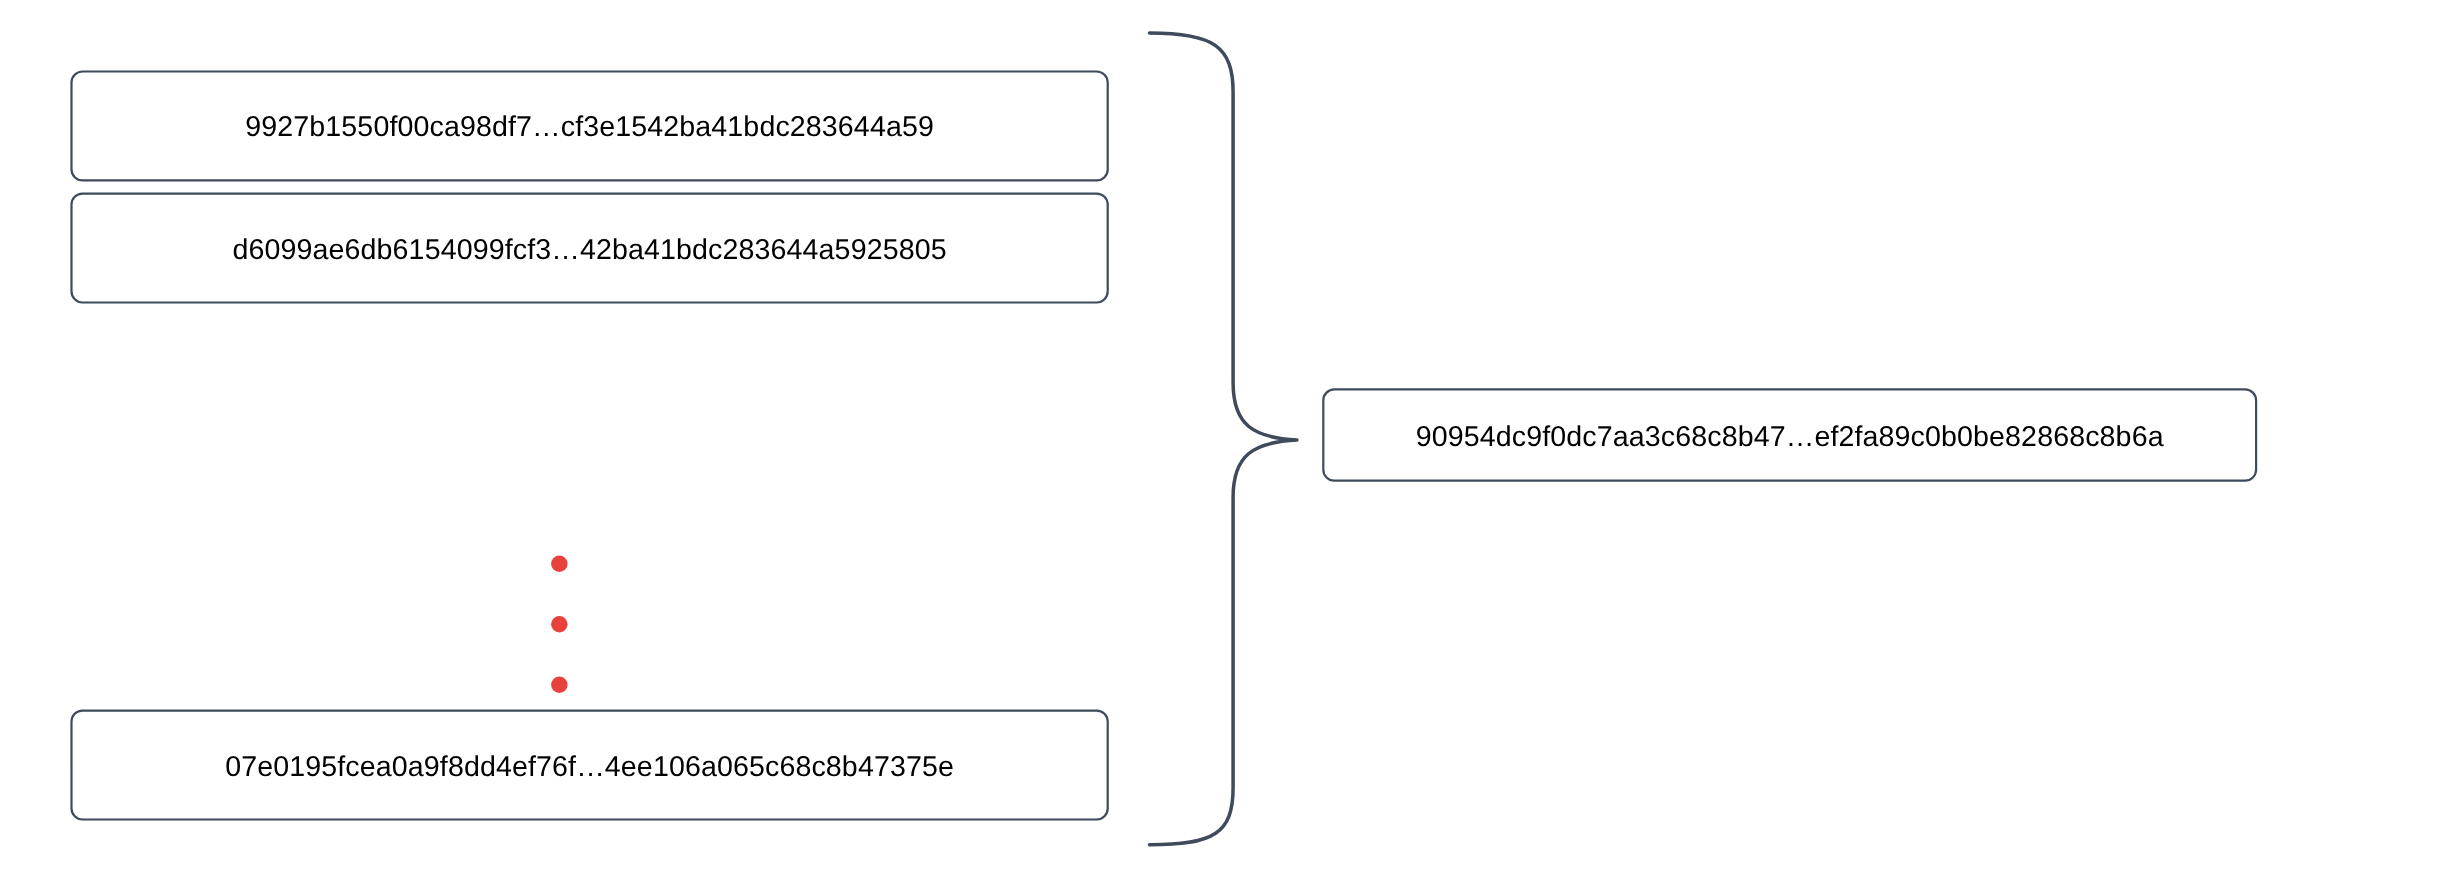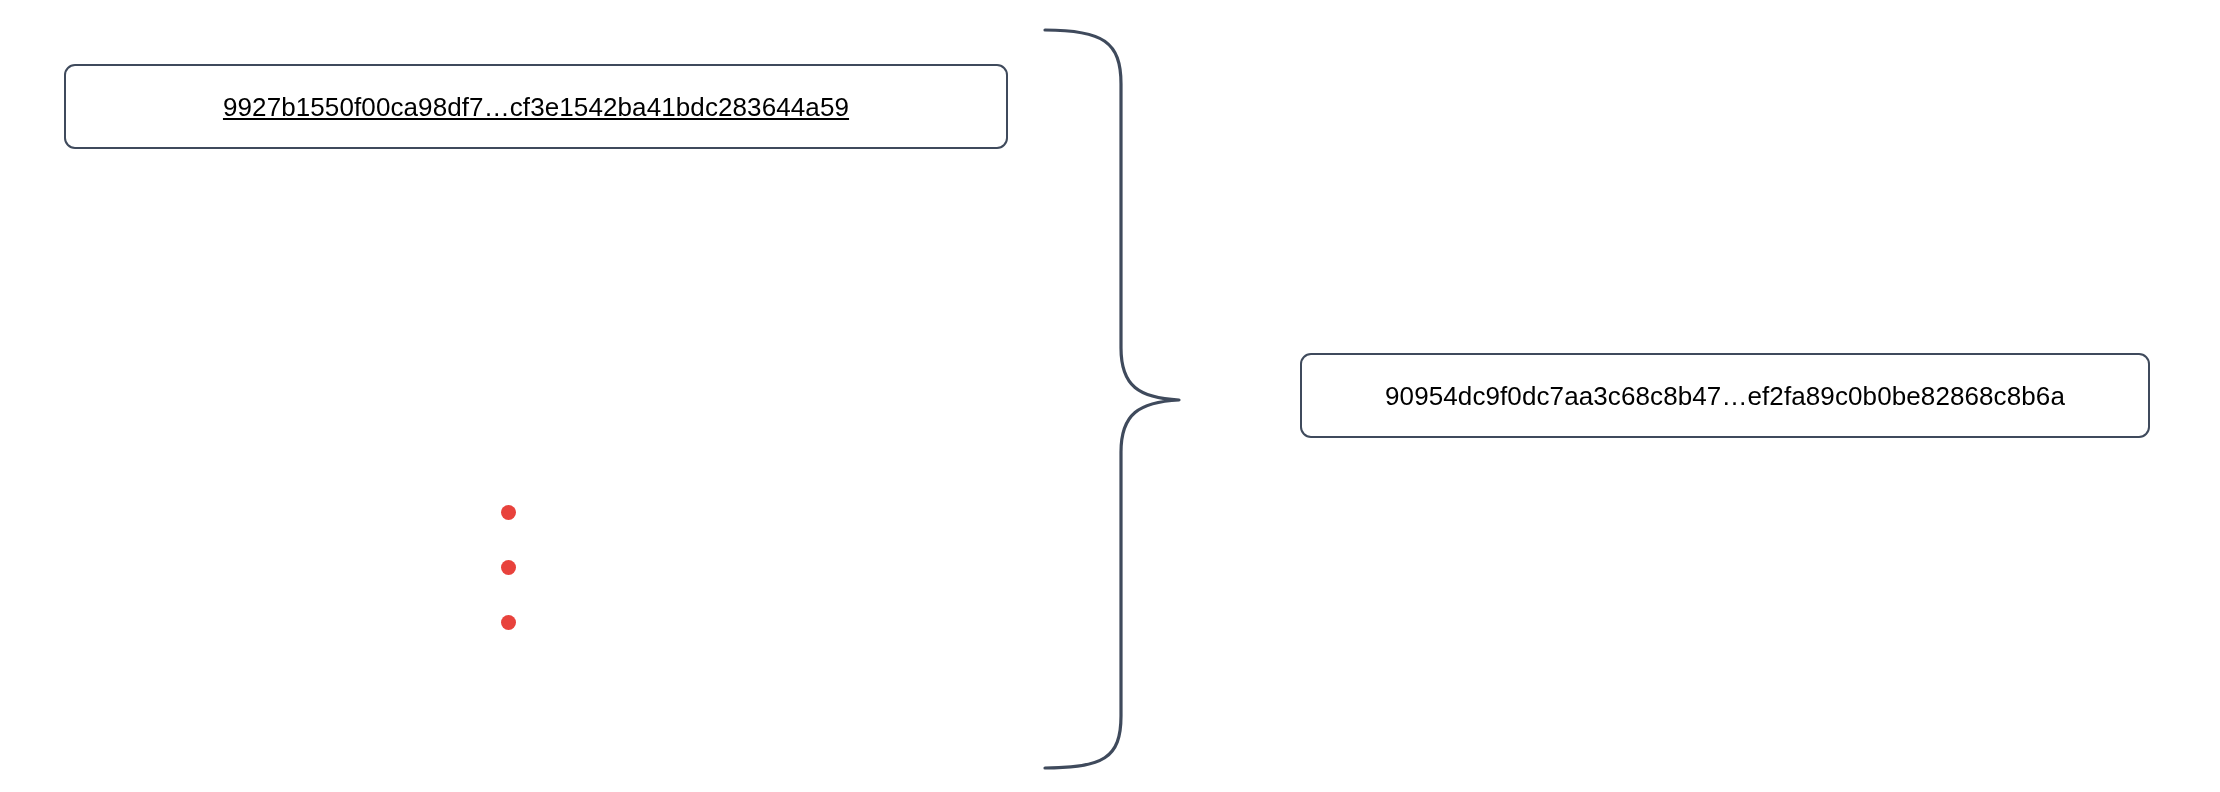--- a/index.html
+++ b/index.html
@@ -37,32 +37,31 @@
     color: #000000;
     letter-spacing: 0.1px;
     white-space: nowrap;
     user-select: text;
   }
 
   
   .input-box {
     left: 64px;
     width: 944px;
-    height: 85px;
-    text-decoration: underline;
+    height: 101px;
   }
   #input-box-0 { top: 64px; }
   #input-box-1 { top: 175px; }
   #input-box-2 { top: 285px; }
   #input-box-3 { top: 395px; }
   #input-box-4 { top: 645px; }
 
   
   #output-box {
-    left: 1300px;
+    left: 1202px;
     width: 850px;
     height: 85px;
     top: 353px;
   }
 
   
   #ellipsis {
     position: absolute;
     left: 498px;
     top: 505px;
@@ -92,29 +91,35 @@
 </style>
 </head>
 <body>
 
 <div id="canvas">
 
   <div class="hash-box input-box" id="input-box-0">
     <span class="hash-text">9927b1550f00ca98df7…cf3e1542ba41bdc283644a59</span>
   </div>
 
+  <div class="hash-box input-box" id="input-box-1">
+    <span class="hash-text">d6099ae6db6154099fcf3…42ba41bdc283644a5925805</span>
+  </div>
 
 
 
   <div id="ellipsis">
     <span class="dot"></span>
     <span class="dot"></span>
     <span class="dot"></span>
   </div>
 
+  <div class="hash-box input-box" id="input-box-4">
+    <span class="hash-text">07e0195fcea0a9f8dd4ef76f…4ee106a065c68c8b47375e</span>
+  </div>
 
   <svg id="brace" viewBox="0 0 180 760" preserveAspectRatio="none" xmlns="http://www.w3.org/2000/svg">
     <path d="M 10 12
              C 68 12, 86 24, 86 66
              L 86 330
              C 86 368, 104 380, 144 382
              C 104 384, 86 396, 86 434
              L 86 698
              C 86 740, 68 750, 10 750" fill="none" stroke="#3f4a5c" stroke-width="3.2" stroke-linecap="round" stroke-linejoin="round"></path>
   </svg>

